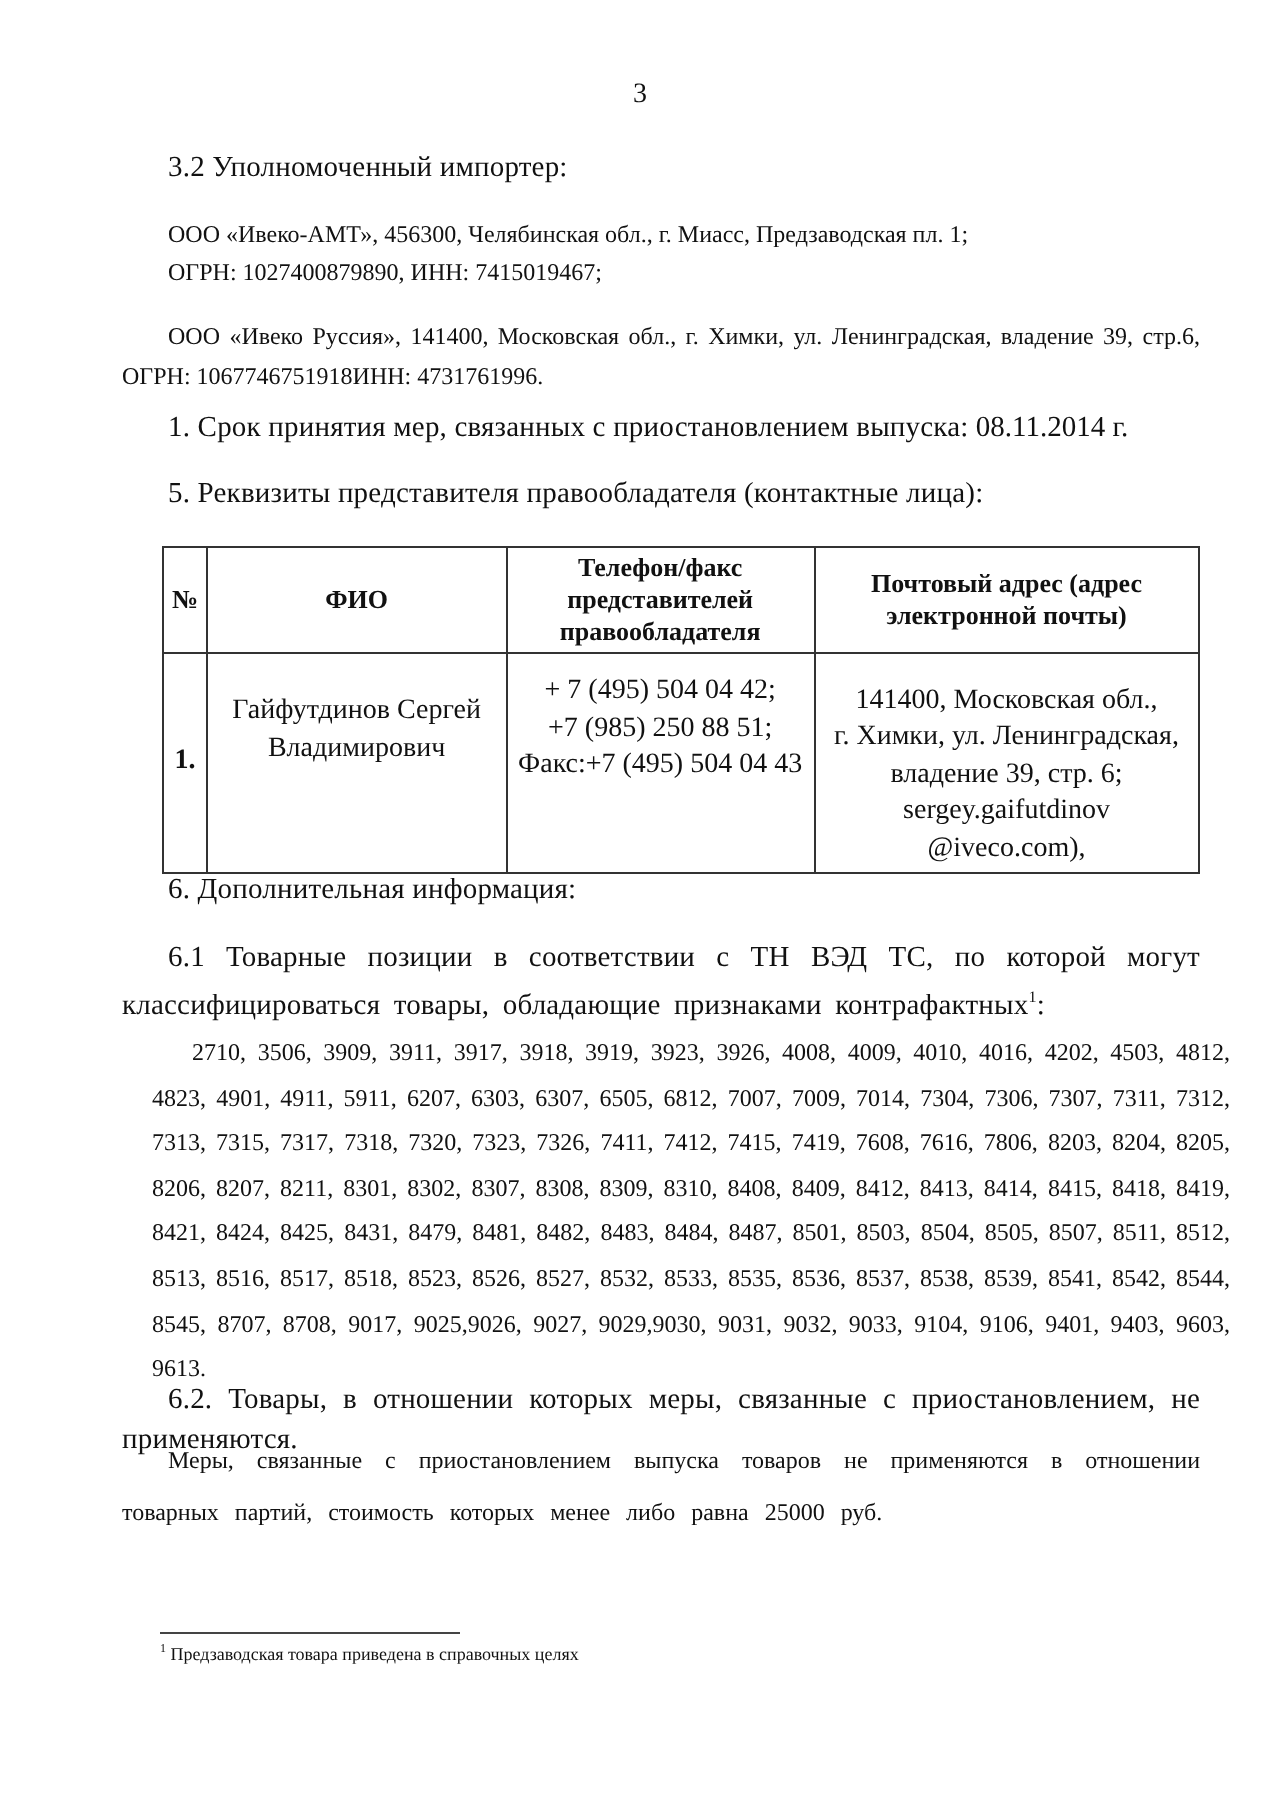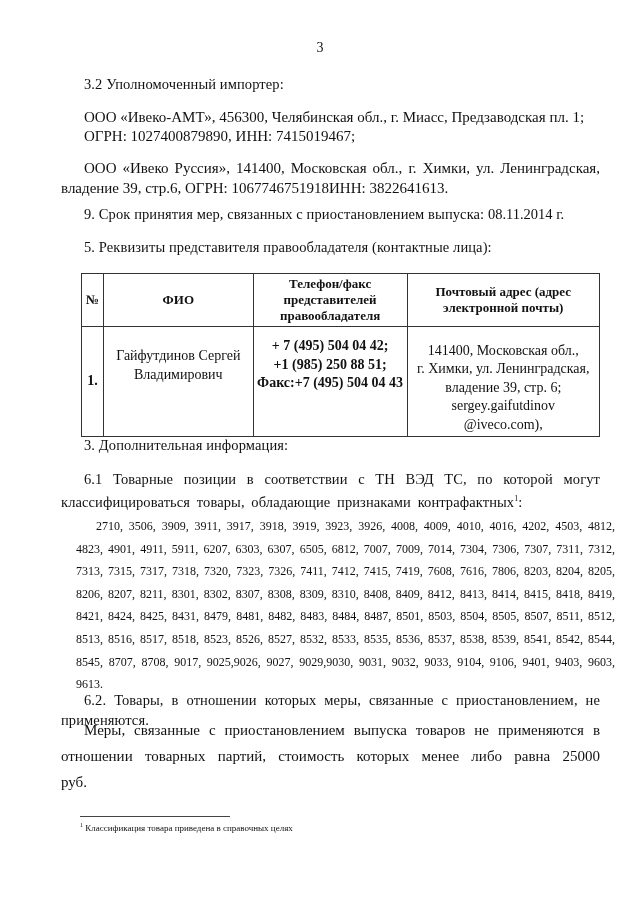--- a/index.html
+++ b/index.html
@@ -4,55 +4,55 @@
 <style>
   html, body { margin: 0; padding: 0; background: #ffffff; }
   body {
     width: 640px; height: 905px; position: relative; overflow: hidden;
     font-family: "Liberation Serif", "DejaVu Serif", serif;
     color: #111111;
   }
   .abs { position: absolute; }
   .page-num { left: 0; width: 640px; text-align: center; top: 40px; font-size: 14px; }
   .h { font-weight: normal; font-size: 14.5px; letter-spacing: 0.1px; }
-  .p { font-size: 15px; line-height: 22px; }
+  .p { font-size: 12px; line-height: 22px; }
   .just { text-align: justify; text-align-last: left; }
   .codes {
     left: 76px; top: 515px; width: 539px; font-size: 12px; line-height: 22.6px;
     text-indent: 20px; text-align: justify; word-spacing: 1px;
   }
   table.contacts {
     position: absolute; left: 81px; top: 273px; width: 519px;
     border-collapse: collapse; font-size: 14px;
   }
   table.contacts th, table.contacts td {
     border: 1px solid #333; text-align: center; vertical-align: middle; padding: 0 2px;
   }
   table.contacts th { font-weight: bold; font-size: 13px; line-height: 16px; height: 52px; }
   table.contacts td { line-height: 18.5px; height: 89px; }
   table.contacts td.num { font-weight: bold; }
   table.contacts td.addr { vertical-align: bottom; padding-bottom: 2px; }
-  table.contacts td.phone { vertical-align: top; padding-top: 10px; font-weight: bold; }
+  table.contacts td.phone { vertical-align: top; padding-top: 10px; }
   table.contacts td.fio { vertical-align: top; padding-top: 20px; margin-top: 36px; }
   .fn-rule { left: 80px; top: 816px; width: 150px; height: 1px; background: #444; }
   .footnote { left: 80px; top: 822px; font-size: 9px; }
   sup { font-size: 8px; }
 </style>
 </head>
 <body>
 
 <div class="abs page-num">3</div>
 
 <div class="abs h" style="left:84px; top:76px;">3.2 Уполномоченный импортер:</div>
 <div class="abs p" style="left:84px; top:106px; white-space:nowrap;">ООО «Ивеко-АМТ», 456300, Челябинская обл., г. Миасс, Предзаводская пл. 1;</div>
 <div class="abs p" style="left:84px; top:125px; white-space:nowrap;">ОГРН: 1027400879890, ИНН: 7415019467;</div>
-<div class="abs p just" style="left:61px; top:159px; width:539px; text-indent:23px; line-height:19.5px;">ООО «Ивеко Руссия», 141400, Московская обл., г. Химки, ул. Ленинградская, владение 39, стр.6, ОГРН: 1067746751918ИНН: 3822641613.</div>
+<div class="abs p just" style="left:61px; top:159px; width:539px; text-indent:23px; line-height:19.5px;">ООО «Ивеко Руссия», 141400, Московская обл., г. Химки, ул. Ленинградская, владение 39, стр.6, ОГРН: 1067746751918ИНН: 4731761996.</div>
 
 <div class="abs" style="left:84px; top:206px; font-size:14.5px; white-space:nowrap;">
-  <span class="h">9. Срок принятия мер, связанных с приостановлением выпуска:</span><span> 08.11.2014 г.</span>
+  <span class="h">1. Срок принятия мер, связанных с приостановлением выпуска:</span><span> 08.11.2014 г.</span>
 </div>
 
 <div class="abs h" style="left:84px; top:239px;">5. Реквизиты представителя правообладателя (контактные лица):</div>
 
 <table class="contacts">
   <colgroup>
     <col style="width:22px">
       <col style="width:150px">
       <col style="width:154px">
       <col style="width:193px">
@@ -66,37 +66,37 @@
     </tr>
   </thead>
   <tbody>
     <tr>
       <td class="num">1.</td>
       <td class="fio">
           <div style="padding:0 6px;">Гайфутдинов Сергей Владимирович</div>
         </td>
       <td class="phone">
         <div>+ 7 (495) 504 04 42;</div>
-        <div>+1 (985) 250 88 51;</div>
+        <div>+7 (985) 250 88 51;</div>
         <div>Факс:+7 (495) 504 04 43</div>
       </td>
       <td class="addr">
         <div>141400, Московская обл.,</div>
         <div>г. Химки, ул. Ленинградская,</div>
         <div>владение 39, стр. 6;</div>
         <div>sergey.gaifutdinov</div>
         <div>@iveco.com),</div>
       </td>
     </tr>
   </tbody>
 </table>
 
-<div class="abs h" style="left:84px; top:437px;">3. Дополнительная информация:</div>
+<div class="abs h" style="left:84px; top:437px;">6. Дополнительная информация:</div>
 
 <div class="abs h just" style="left:61px; top:470px; width:539px; text-indent:23px; line-height:19px; word-spacing:3px;"><span>6.1 Товарные позиции в соответствии с ТН ВЭД ТС, по которой могут классифицироваться товары, обладающие признаками контрафактных</span><sup>1</sup><span>:</span></div>
 
 <div class="abs codes">2710, 3506, 3909, 3911, 3917, 3918, 3919, 3923, 3926, 4008, 4009, 4010, 4016, 4202, 4503, 4812, 4823, 4901, 4911, 5911, 6207, 6303, 6307, 6505, 6812, 7007, 7009, 7014, 7304, 7306, 7307, 7311, 7312, 7313, 7315, 7317, 7318, 7320, 7323, 7326, 7411, 7412, 7415, 7419, 7608, 7616, 7806, 8203, 8204, 8205, 8206, 8207, 8211, 8301, 8302, 8307, 8308, 8309, 8310, 8408, 8409, 8412, 8413, 8414, 8415, 8418, 8419, 8421, 8424, 8425, 8431, 8479, 8481, 8482, 8483, 8484, 8487, 8501, 8503, 8504, 8505, 8507, 8511, 8512, 8513, 8516, 8517, 8518, 8523, 8526, 8527, 8532, 8533, 8535, 8536, 8537, 8538, 8539, 8541, 8542, 8544, 8545, 8707, 8708, 9017, 9025,9026, 9027, 9029,9030, 9031, 9032, 9033, 9104, 9106, 9401, 9403, 9603, 9613.</div>
 
 <div class="abs h just" style="left:61px; top:690px; width:539px; text-indent:23px; line-height:20px; word-spacing:4px;">6.2. Товары, в отношении которых меры, связанные с приостановлением, не применяются.</div>
 <div class="abs p just" style="left:61px; top:717px; width:539px; text-indent:23px; line-height:26px; word-spacing:5px;">Меры, связанные с приостановлением выпуска товаров не применяются в отношении товарных партий, стоимость которых менее либо равна 25000 руб.</div>
 
 <div class="abs fn-rule"></div>
-<div class="abs footnote"><sup style="font-size:6px;">1</sup><span> Классификация товара приведена в справочных целях</span></div>
+<div class="abs footnote"><sup style="font-size:6px;">1</sup><span> Предзаводская товара приведена в справочных целях</span></div>
 
 </body></html>

